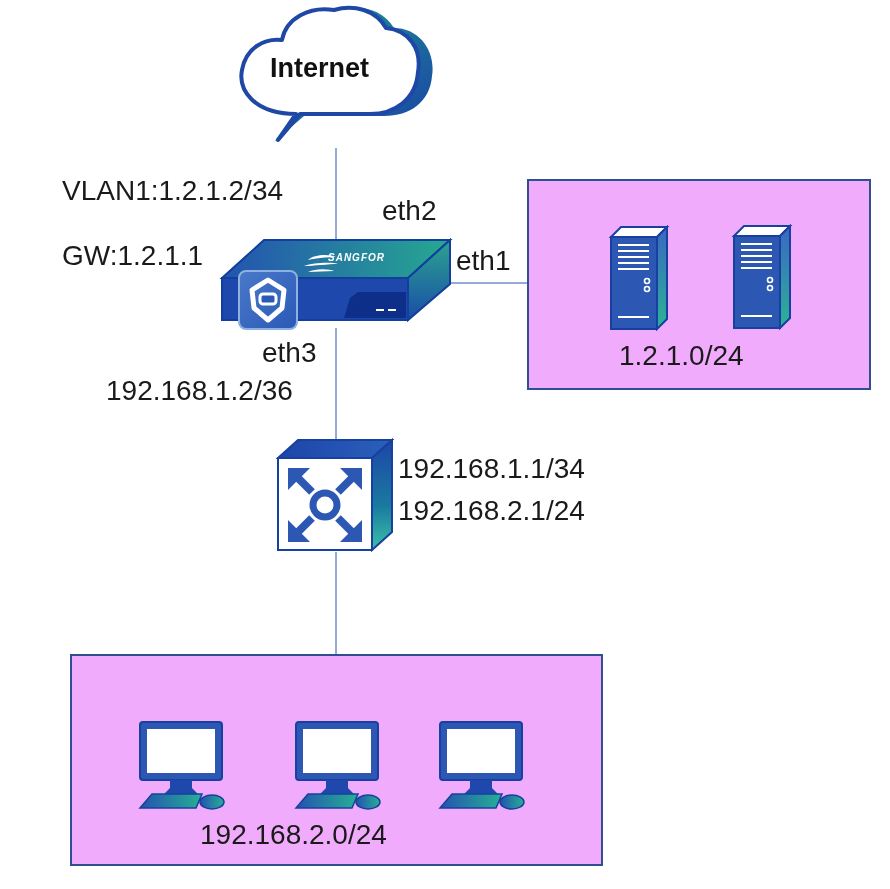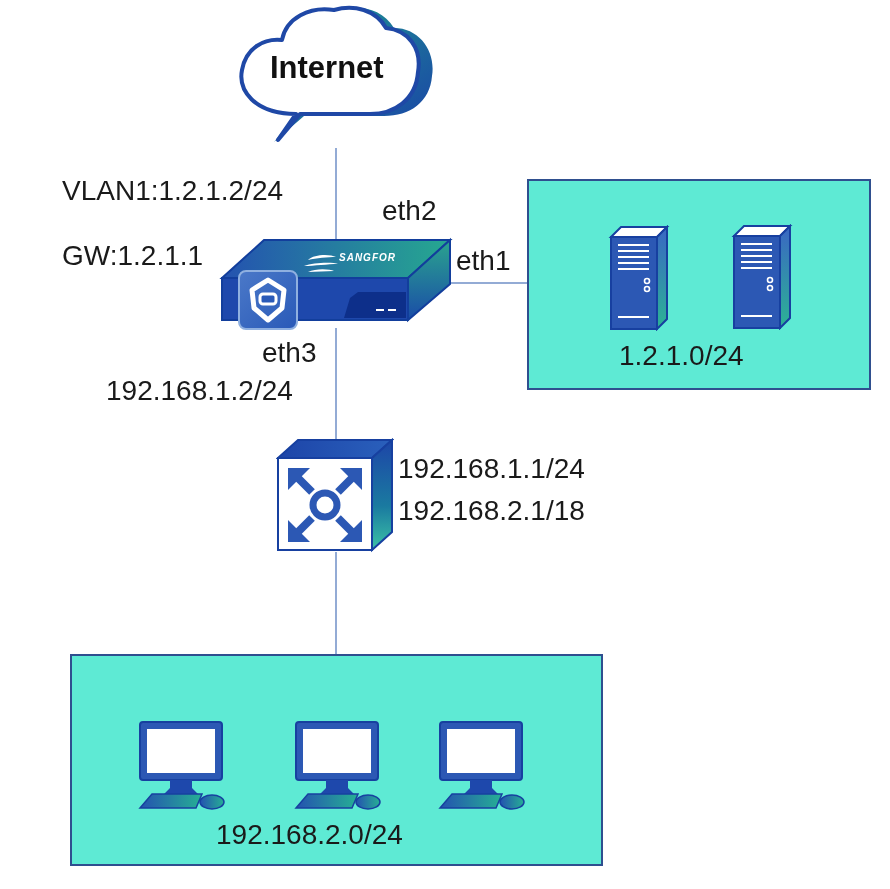--- a/index.html
+++ b/index.html
@@ -1,20 +1,20 @@
 <!DOCTYPE html>
 <html><head>
 <meta charset="utf-8">
 <style>
   html, body { margin:0; padding:0; background:#ffffff; }
   body { width:890px; height:889px; position:relative; overflow:hidden;
          font-family:"Liberation Sans", "DejaVu Sans", sans-serif; color:#1a1a1a; }
   .abs { position:absolute; }
   .lbl { position:absolute; font-size:28px; line-height:34px; white-space:nowrap; color:#1a1a1a; }
-  .zone { position:absolute; background:#5eead4; border:2px solid #2f4f8f; box-sizing:border-box; }
+  .zone { position:absolute; background:#f0abfc; border:2px solid #2f4f8f; box-sizing:border-box; }
   svg.links { position:absolute; left:0; top:0; }
 </style>
 </head>
 <body>
 
 <svg class="links" width="890" height="889">
   <line x1="336" y1="148" x2="336" y2="240" stroke="#6f8fc7" stroke-width="1.5"></line>
   <line x1="450" y1="283" x2="528" y2="283" stroke="#6f8fc7" stroke-width="1.5"></line>
   <line x1="336" y1="328" x2="336" y2="442" stroke="#6f8fc7" stroke-width="1.5"></line>
   <line x1="336" y1="552" x2="336" y2="656" stroke="#6f8fc7" stroke-width="1.5"></line>
@@ -26,24 +26,24 @@
       <linearGradient id="cg" x1="0" y1="0" x2="1" y2="1">
         <stop offset="0" stop-color="#1ea58c"></stop>
         <stop offset="1" stop-color="#1a3fa8"></stop>
       </linearGradient>
     </defs>
 
     <path d="M40 140 L62 112 C20 116 6 88 14 68 C18 48 36 38 52 40 C56 18 80 4 104 8 C124 2 148 6 160 26 C186 26 202 50 198 74 C196 100 176 114 150 114 L70 114 Z" fill="url(#cg)"></path>
 
     <path d="M44 138 L62 112 C20 112 4 88 8 68 C12 46 30 36 48 38 C52 16 76 4 100 8 C120 2 142 8 152 26 C174 28 188 46 184 70 C182 98 160 112 136 112 L66 112 Z" fill="#ffffff" stroke="#1f48a6" stroke-width="4" stroke-linejoin="round"></path>
   </svg>
-  <div class="lbl" style="left:36px;top:52px;font-size:31px;line-height:28px;font-weight:bold;color:#111;">Internet</div>
-</div>
-
-<div class="lbl" style="left:62px;top:174px;">VLAN1:1.2.1.2/24</div>
+  <div class="lbl" style="left:36px;top:52px;font-size:27px;line-height:28px;font-weight:bold;color:#111;">Internet</div>
+</div>
+
+<div class="lbl" style="left:62px;top:174px;">VLAN1:1.2.1.2/34</div>
 <div class="lbl" style="left:62px;top:214px;margin-top:25px;">GW:1.2.1.1</div>
 <div class="lbl" style="left:342px;top:194px;margin-left:40px;">eth2</div>
 <div class="lbl" style="left:456px;top:244px;">eth1</div>
 
 <div class="abs" style="left:218px;top:236px;width:236px;height:96px;">
   <svg width="236" height="96" viewBox="0 0 236 96">
     <defs>
       <linearGradient id="fg" x1="0" y1="0" x2="1" y2="0">
         <stop offset="0" stop-color="#2452b0"></stop>
         <stop offset="1" stop-color="#26a890"></stop>
@@ -63,32 +63,32 @@
     <path d="M132 62 L140 56 L188 56 L188 82 L126 82 Z" fill="#0d2f8a"></path>
     <rect x="158" y="73" width="8" height="2" fill="#ffffff"></rect>
     <rect x="170" y="73" width="8" height="2" fill="#ffffff"></rect>
 
     <g fill="#ffffff">
       <path d="M90 24 C96 18 112 18 118 21 C110 21 98 22 90 24 Z"></path>
       <path d="M86 30 C96 26 116 26 120 28 C110 28 96 30 86 30 Z"></path>
       <path d="M90 36 C98 32 112 33 116 35 C108 35 98 36 90 36 Z"></path>
     </g>
   </svg>
-  <div class="abs" style="left:121px;top:16px;font-size:10px;font-weight:bold;font-style:italic;color:#ffffff;letter-spacing:1px;">SANGFOR</div>
+  <div class="abs" style="left:110px;top:16px;font-size:10px;font-weight:bold;font-style:italic;color:#ffffff;letter-spacing:1px;">SANGFOR</div>
   
   <div class="abs" style="left:20px;top:34px;width:60px;height:60px;border-radius:8px;background:linear-gradient(135deg,#4a78c8,#2a5ab8);border:2px solid #8fb0e0;box-sizing:border-box;">
     <svg width="56" height="56" viewBox="0 0 56 56">
       <path d="M28 8 L44 18 L42 36 L28 48 L14 36 L12 18 Z" fill="none" stroke="#ffffff" stroke-width="5" stroke-linejoin="round"></path>
       <rect x="20" y="22" width="16" height="10" rx="3" fill="#2a5ab8" stroke="#ffffff" stroke-width="3"></rect>
     </svg>
   </div>
 </div>
 
 <div class="lbl" style="left:262px;top:336px;">eth3</div>
-<div class="lbl" style="left:106px;top:374px;">192.168.1.2/24</div>
+<div class="lbl" style="left:106px;top:374px;">192.168.1.2/36</div>
 
 <div class="zone" style="left:527px;top:179px;width:344px;height:211px;">
   <div class="abs" style="left:78px;top:44px;width:64px;height:106px;">
     <svg width="64" height="106" viewBox="0 0 64 106">
       <defs>
         <linearGradient id="ss1" x1="0" y1="0" x2="0" y2="1">
           <stop offset="0" stop-color="#3a66c4"></stop>
           <stop offset="1" stop-color="#2cb494"></stop>
         </linearGradient>
       </defs>
@@ -157,22 +157,22 @@
     </g>
     <g fill="#2c58b4">
       <path d="M12 30 L34 30 L12 52 Z"></path>
       <path d="M86 30 L64 30 L86 52 Z"></path>
       <path d="M12 104 L34 104 L12 82 Z"></path>
       <path d="M86 104 L64 104 L86 82 Z"></path>
     </g>
     <circle cx="49" cy="67" r="12" fill="#ffffff" stroke="#2c58b4" stroke-width="7"></circle>
   </svg>
 </div>
-<div class="lbl" style="left:398px;top:452px;">192.168.1.1/24</div>
-<div class="lbl" style="left:398px;top:494px;">192.168.2.1/18</div>
+<div class="lbl" style="left:398px;top:452px;">192.168.1.1/34</div>
+<div class="lbl" style="left:398px;top:494px;">192.168.2.1/24</div>
 
 <div class="zone" style="left:70px;top:654px;width:533px;height:212px;">
   <div class="abs" style="left:66px;top:64px;width:90px;height:92px;">
     <svg width="90" height="92" viewBox="0 0 90 92">
       <defs>
         <linearGradient id="kb1" x1="0" y1="0" x2="1" y2="0">
           <stop offset="0" stop-color="#2452b0"></stop>
             <stop offset="1" stop-color="#26b094"></stop>
         </linearGradient>
       </defs>
@@ -206,14 +206,14 @@
             <stop offset="1" stop-color="#26b094"></stop>
         </linearGradient>
       </defs>
       <rect x="2" y="2" width="82" height="58" rx="3" fill="#2c58b4" stroke="#1740a0" stroke-width="2"></rect>
       <rect x="9" y="9" width="68" height="44" fill="#ffffff"></rect>
       <path d="M32 60 L54 60 L54 68 L60 74 L26 74 L32 68 Z" fill="#1e48ac"></path>
       <path d="M14 74 L64 74 L58 88 L2 88 Z" fill="url(#kb3)" stroke="#1740a0" stroke-width="1.5"></path>
       <ellipse cx="74" cy="82" rx="12" ry="7" fill="url(#kb3)" stroke="#1740a0" stroke-width="1.5"></ellipse>
     </svg>
   </div>
-  <div class="lbl" style="left:144px;top:162px;">192.168.2.0/24</div>
+  <div class="lbl" style="left:128px;top:162px;">192.168.2.0/24</div>
 </div>
 
 </body></html>

